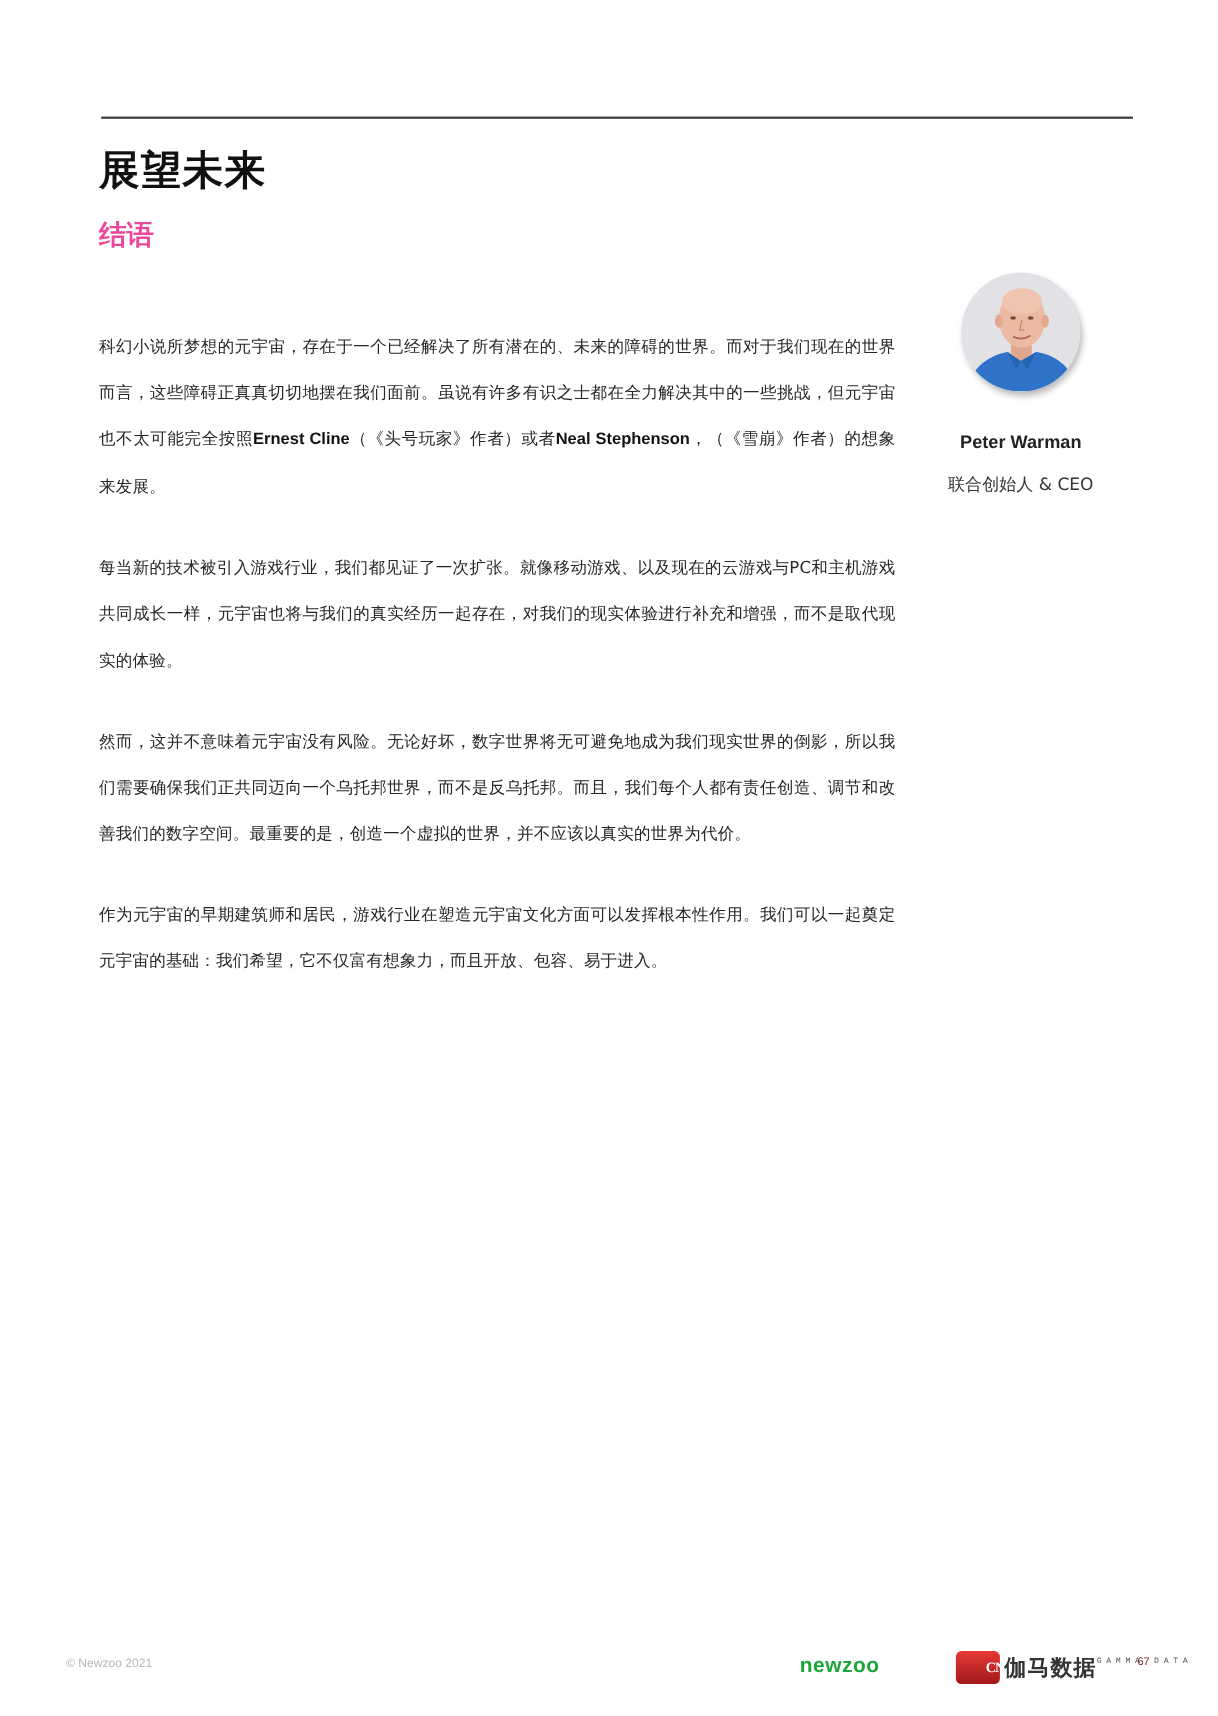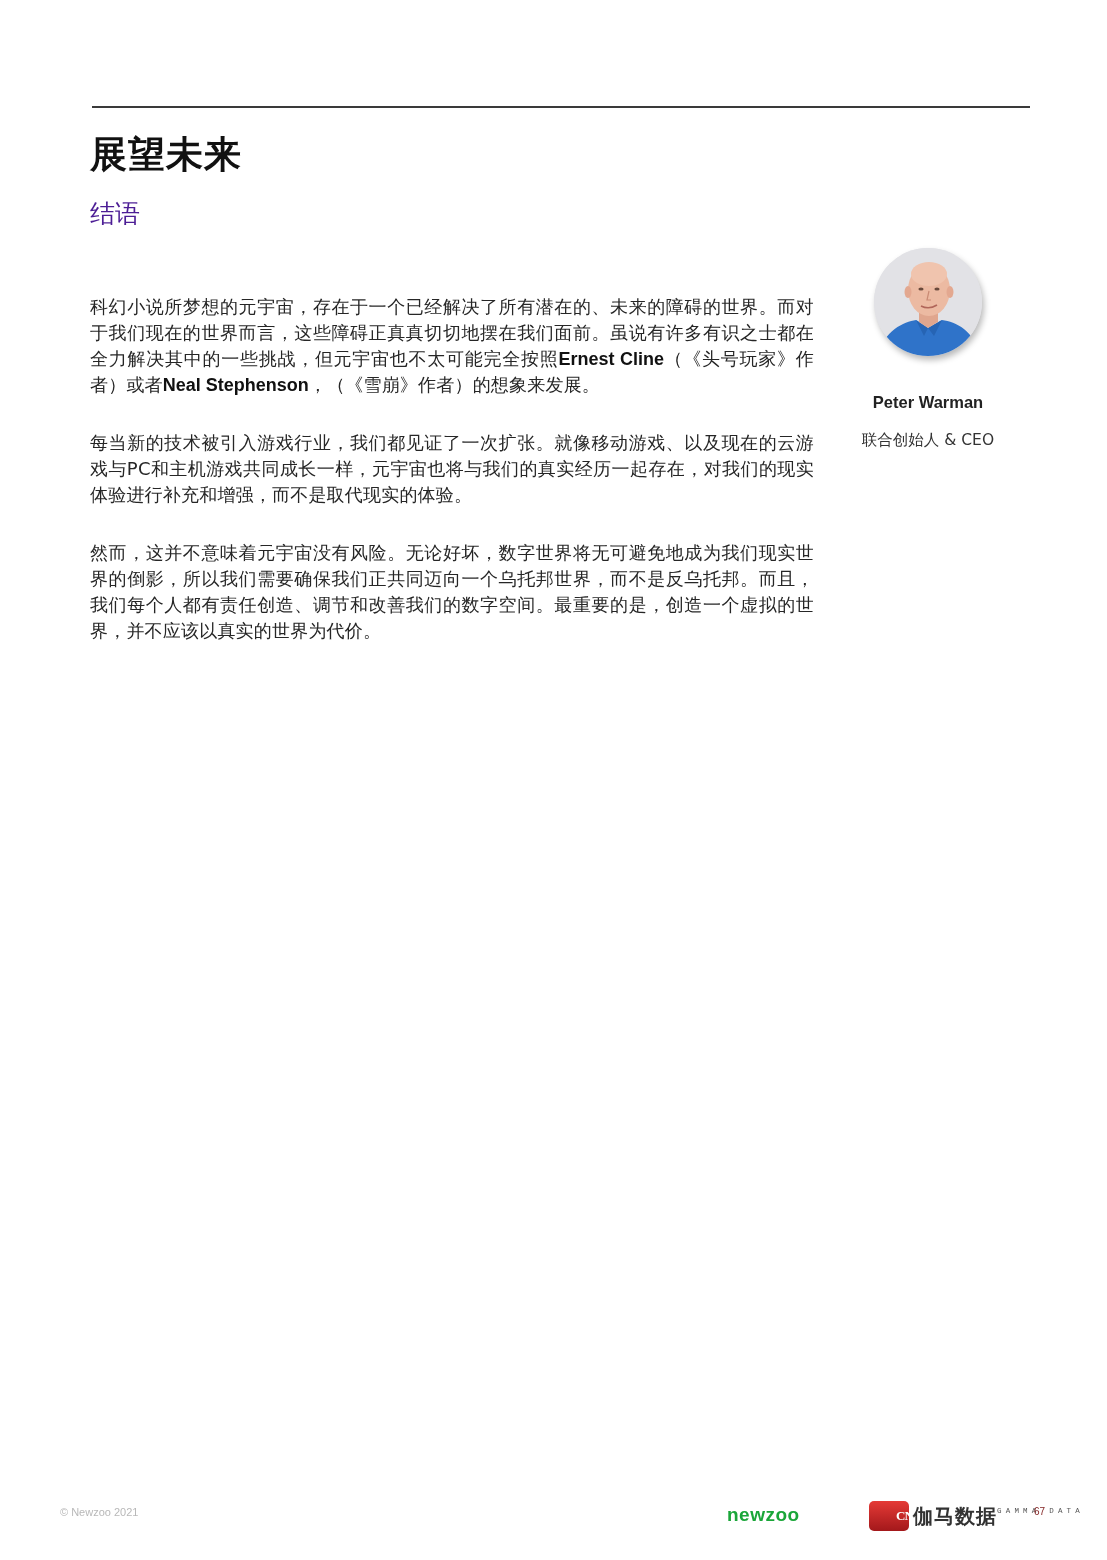--- a/index.html
+++ b/index.html
@@ -31,33 +31,33 @@
       color: #111111;
       letter-spacing: 1px;
       line-height: 46px;
       text-align: center;
     }
     .page-subtitle {
       position: absolute;
       left: 90px;
       top: 198px;
       font-size: 25px;
-      font-weight: normal;
-      color: #4c1d95;
+      font-weight: bold;
+      color: #ec4899;
       line-height: 32px;
     }
     .body-text {
       position: absolute;
       left: 90px;
       top: 294px;
       width: 724px;
     }
     .body-text p {
-      font-size: 18px;
-      line-height: 26px;
+      font-size: 15px;
+      line-height: 42px;
       color: #262626;
       margin-bottom: 31.8px;
       text-align: justify;
       letter-spacing: 0.2px;
     }
     .body-text p .en {
       font-family: "Liberation Sans", sans-serif;
       font-weight: bold;
       color: #111111;
       letter-spacing: 0;
@@ -176,20 +176,23 @@
 <div class="body-text">
   <p>
     <span>科幻小说所梦想的元宇宙，存在于一个已经解决了所有潜在的、未来的障碍的世界。而对于我们现在的世界而言，这些障碍正真真切切地摆在我们面前。虽说有许多有识之士都在全力解决其中的一些挑战，但元宇宙也不太可能完全按照</span><span class="en">Ernest Cline</span><span>（《头号玩家》作者）或者</span><span class="en">Neal Stephenson</span><span>，（《雪崩》作者）的想象来发展。</span>
   </p>
   <p>
     <span>每当新的技术被引入游戏行业，我们都见证了一次扩张。就像移动游戏、以及现在的云游戏与PC和主机游戏共同成长一样，元宇宙也将与我们的真实经历一起存在，对我们的现实体验进行补充和增强，而不是取代现实的体验。</span>
   </p>
   <p>
     <span>然而，这并不意味着元宇宙没有风险。无论好坏，数字世界将无可避免地成为我们现实世界的倒影，所以我们需要确保我们正共同迈向一个乌托邦世界，而不是反乌托邦。而且，我们每个人都有责任创造、调节和改善我们的数字空间。最重要的是，创造一个虚拟的世界，并不应该以真实的世界为代价。</span>
   </p>
+  <p>
+    <span>作为元宇宙的早期建筑师和居民，游戏行业在塑造元宇宙文化方面可以发挥根本性作用。我们可以一起奠定元宇宙的基础：我们希望，它不仅富有想象力，而且开放、包容、易于进入。</span>
+  </p>
 </div>
 
 <div class="profile">
   <div class="avatar">
     <svg viewBox="0 0 108 108">
       <rect x="0" y="0" width="108" height="108" fill="#e2e2e6"></rect>
 
       <path d="M4 108 C 10 82, 30 74, 42 72 L 54 80 L 68 72 C 82 74, 100 82, 106 108 Z" fill="#2f73c9"></path>
       <path d="M42 72 L 50 88 L 54 80 Z" fill="#2664b4"></path>
       <path d="M68 72 L 60 88 L 54 80 Z" fill="#2664b4"></path>

